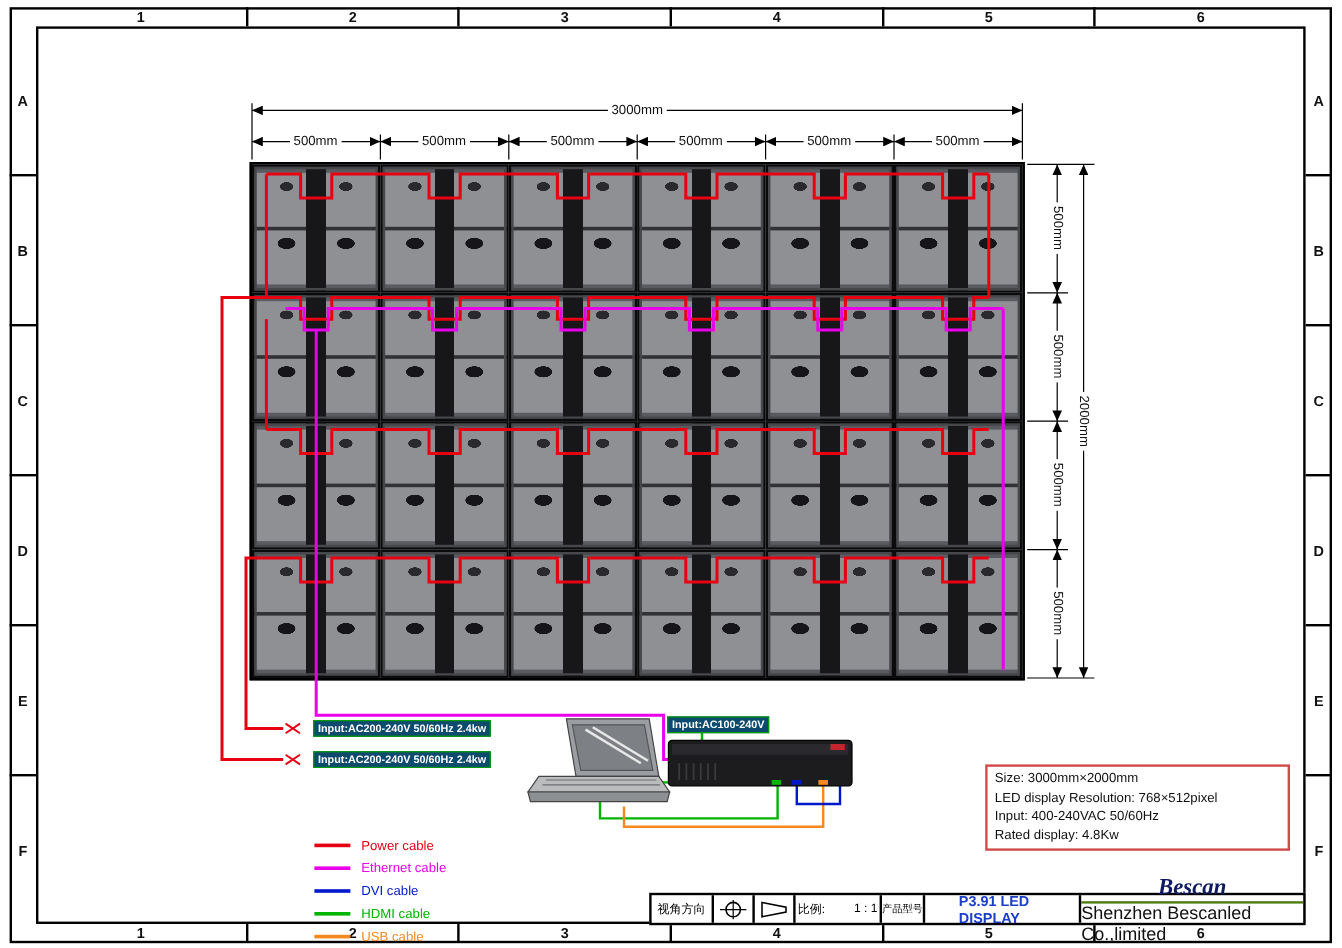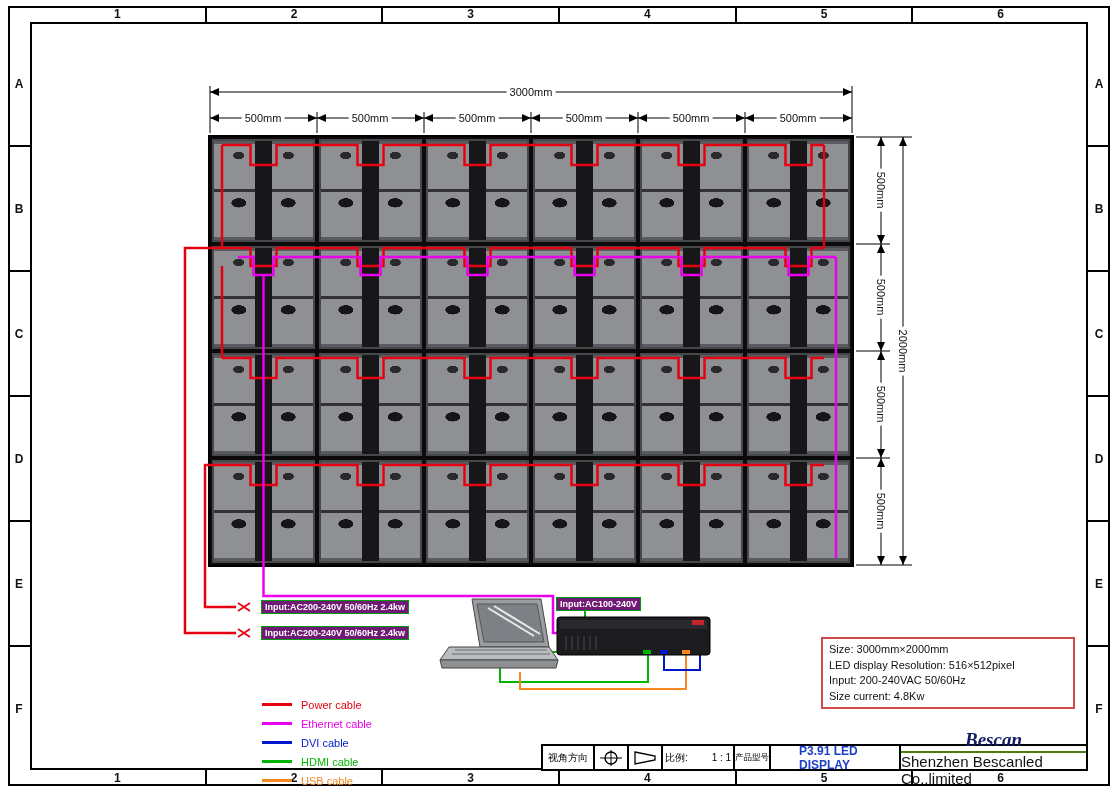--- a/index.html
+++ b/index.html
@@ -37,21 +37,21 @@
 
   
   #overlay{position:absolute;left:0;top:0;z-index:5;pointer-events:none;}
 
   
   .dim{position:absolute;font-size:11px;color:#111;background:#fff;padding:0 3px;white-space:nowrap;z-index:8;
     transform:translate(-50%,-50%);}
   .dim.rot{transform:translate(-50%,-50%) rotate(90deg);}
 
   
-  .pwr-label{position:absolute;background:#701a75;border:1px solid #009a0a;color:#fff;font-size:9px;font-weight:bold;
+  .pwr-label{position:absolute;background:#0c4a6e;border:1px solid #009a0a;color:#fff;font-size:9px;font-weight:bold;
     padding:1px 3px;white-space:nowrap;z-index:8;}
 
   
   .legend{position:absolute;left:262px;top:657px;z-index:8;margin-top:38px;}
   .legend-item{display:flex;align-items:center;height:19px;}
   .legend-sw{width:30px;height:3px;margin-right:9px;}
   .legend-lb{font-size:11px;}
 
   
   .spec{position:absolute;left:821px;top:637px;width:238px;border:2px solid #cf4b4b;background:#fff;
@@ -250,23 +250,23 @@
       <span class="legend-lb" style="color: rgb(0, 180, 0);">HDMI cable</span>
     </div>
     <div class="legend-item">
       <span class="legend-sw" style="background: rgb(245, 136, 31);"></span>
       <span class="legend-lb" style="color: rgb(245, 136, 31);">USB cable</span>
     </div>
   </div>
 
   <div class="spec">
     <div>Size:  3000mm×2000mm</div>
-    <div>LED display Resolution:  516×512pixel</div>
-    <div>Input:  200-240VAC  50/60Hz</div>
-    <div>Size current:  4.8Kw</div>
+    <div>LED display Resolution:  768×512pixel</div>
+    <div>Input:  400-240VAC  50/60Hz</div>
+    <div>Rated display:  4.8Kw</div>
   </div>
 
   <div class="tblock">
     <div class="tb-cell tb-view">视角方向</div>
     <div class="tb-cell tb-sym">
       <svg width="26" height="20" viewBox="0 0 26 20">
         <circle cx="13" cy="10" r="6" fill="none" stroke="#000" stroke-width="1.3"></circle>
         <path d="M2 10 H24 M13 2 V18" stroke="#000" stroke-width="1"></path>
       </svg>
     </div>

